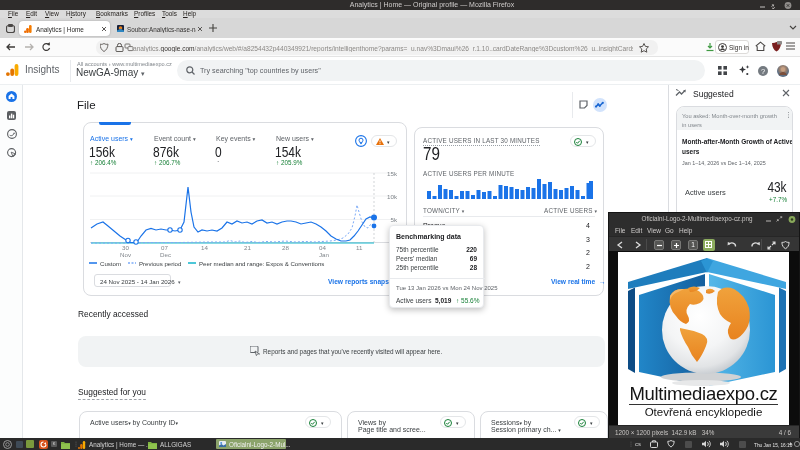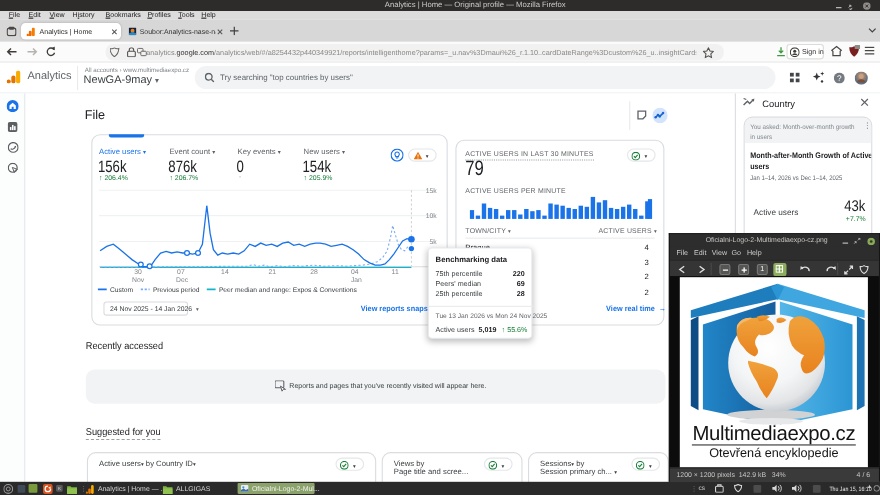--- a/index.html
+++ b/index.html
@@ -128,21 +128,21 @@
         <path d="M0 1h9M0 4h9M0 7h9" stroke="#4a4745" stroke-width="1.1"></path>
       </svg>
 </div>
 
 <div class="a" id="gahead">
 <svg class="a" style="left:6px;top:6.5px" width="13" height="12">
         <rect x="8.6" y="0" width="3.8" height="12" rx="1.9" fill="#f9ab00"></rect>
         <rect x="4.3" y="4.6" width="3.8" height="7.4" rx="1.9" fill="#e37400"></rect>
         <circle cx="1.9" cy="10.1" r="1.9" fill="#e37400"></circle>
       </svg>
-<div class="a" style="left:25px;top:6.5px;font-size:10px;color:#5f6368;">Analytics</div>
+<div class="a" style="left:25px;top:6.5px;font-size:10px;color:#5f6368;">Insights</div>
 <div class="a" style="left:69.5px;top:3px;width:1px;height:22px;background:#e8eaed;"></div>
 <div class="a" style="left:77px;top:3.5px;font-size:5.6px;color:#80868b;">All accounts › www.multimediaexpo.cz</div>
 <div class="a" style="left:76px;top:10px;font-size:10px;color:#3c4043;">NewGA-9may <span style="font-size:7px;color:#5f6368;">▾</span></div>
 <div class="a" style="left:177px;top:2.5px;width:528px;height:21px;background:#f1f3f4;border-radius:10.5px;">
 <svg class="a" style="left:9px;top:6px" width="9" height="9">
           <circle cx="3.8" cy="3.8" r="3" fill="none" stroke="#5f6368" stroke-width="1.2"></circle>
           <path d="M6 6l2.5 2.5" stroke="#5f6368" stroke-width="1.2"></path>
         </svg>
 <div class="a" style="left:23px;top:6px;font-size:7.2px;color:#5f6368;">Try searching "top countries by users"</div>
       </div>
@@ -393,21 +393,21 @@
       <div class="a" style="left:45px;top:71px;font-size:6.5px;font-weight:bold;color:#202124;">5,019</div>
       <div class="a" style="left:66px;top:71px;font-size:6.5px;"><span class="gr">↑ 55.6%</span></div>
 </div>
 
 <div class="a" id="insights"></div>
 <svg class="a" style="left:675px;top:88px" width="12" height="9">
       <path d="M1 7.5L4.5 4l2 2L10 2.5" stroke="#5f6368" stroke-width="1.3" fill="none"></path>
       <path d="M10.8 1.5l-.4 3-2.4-1.8z" fill="#5f6368"></path>
       <path d="M1 1.5l2.5 1" stroke="#5f6368" stroke-width="1" fill="none"></path>
     </svg>
-<div class="a" style="left:693px;top:89px;font-size:8.5px;color:#202124;">Country</div>
+<div class="a" style="left:693px;top:89px;font-size:8.5px;color:#202124;">Suggested</div>
 <svg class="a" style="left:782px;top:89px" width="8" height="8">
       <path d="M1 1l6 6M7 1L1 7" stroke="#5f6368" stroke-width="1.1"></path>
     </svg>
 <div class="a" style="left:676px;top:106px;width:117px;height:132px;border:1px solid #dadce0;border-radius:8px;overflow:hidden;">
 <div class="a" style="left:0;top:0;width:117px;height:23px;background:#f1f3f4;"></div>
 <div class="a" style="left:5px;top:4.5px;font-size:6px;color:#80868b;line-height:1.5;transform:scaleX(.95);transform-origin:0 0;">You asked: Month-over-month growth<br>in users</div>
 <div class="a" style="left:108px;top:6px;font-size:7px;color:#5f6368;letter-spacing:0;line-height:.5;">⋮</div>
 <div class="a" style="left:5px;top:30px;font-size:7.4px;font-weight:bold;color:#202124;line-height:1.3;transform:scaleX(.88);transform-origin:0 0;">Month-after-Month Growth of Active<br>users</div>
 <div class="a" style="left:5px;top:53px;font-size:6px;color:#5f6368;transform:scaleX(.9);transform-origin:0 0;">Jan 1–14, 2026 vs Dec 1–14, 2025</div>
 <div class="a" style="left:8px;top:81px;font-size:7.5px;color:#3c4043;">Active users</div>

